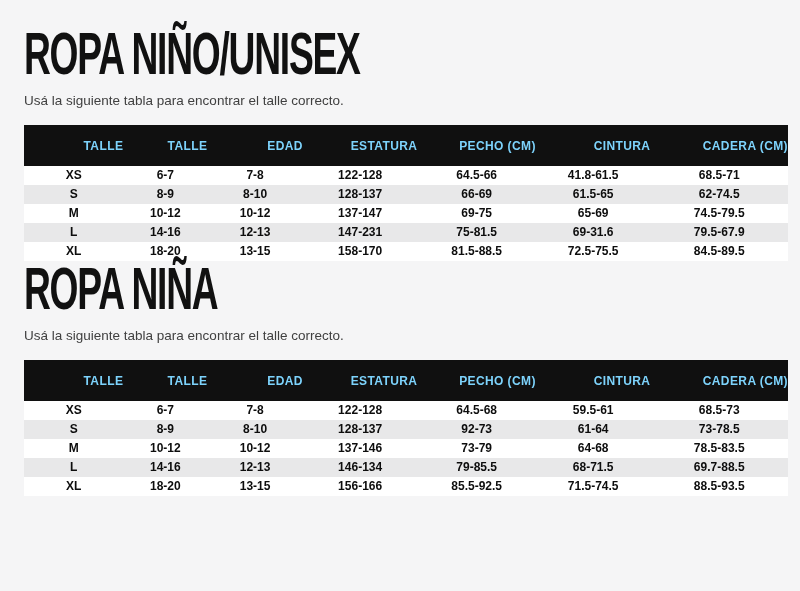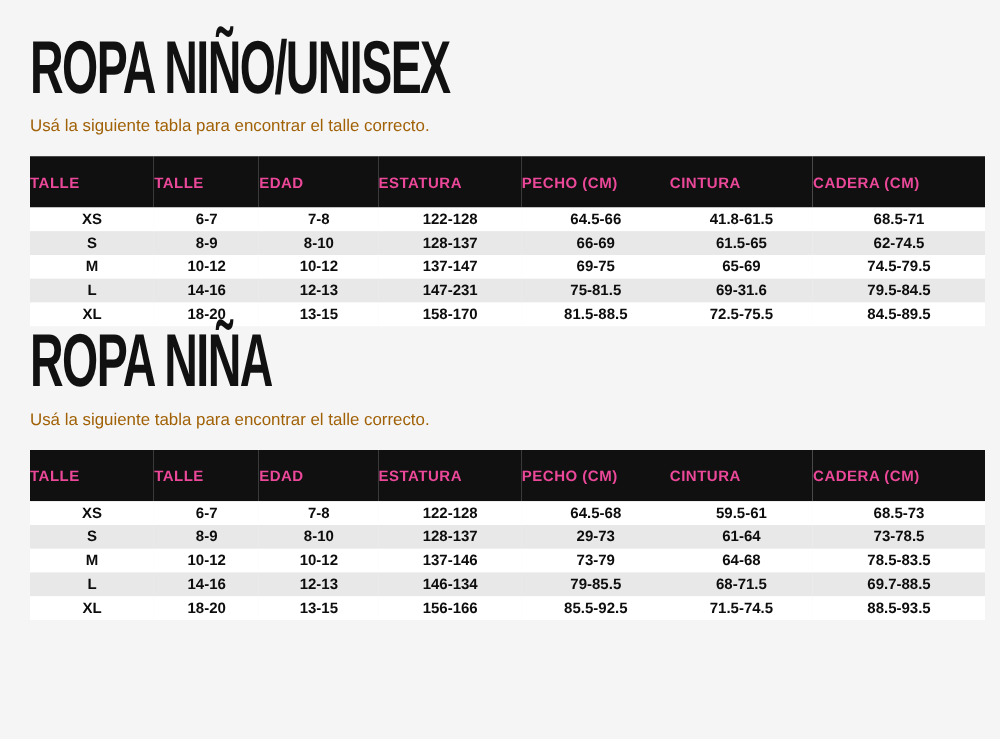--- a/index.html
+++ b/index.html
@@ -30,41 +30,41 @@
     color: #111111;
     transform: scaleX(0.62);
     transform-origin: left center;
     white-space: nowrap;
   }
 
   .section-subtitle {
     margin-top: 11px;
     font-size: 13.5px;
     line-height: 17px;
-    color: #a16207;
+    color: #404040;
   }
 
   table.size-table {
     margin-top: 16px;
     width: 764px;
     border-collapse: collapse;
     table-layout: fixed;
   }
 
   table.size-table thead tr {
     background: #101010;
   }
 
   table.size-table th {
     height: 41px;
-    color: #ec4899;
+    color: #7dd3fc;
     font-size: 12px;
     font-weight: bold;
     letter-spacing: 0.4px;
-    text-align: left;
+    text-align: right;
     vertical-align: middle;
   }
 
   table.size-table td {
     height: 19px;
     color: #0d0d0d;
     font-size: 12px;
     font-weight: bold;
     text-align: center;
     vertical-align: middle;
@@ -130,21 +130,21 @@
             <td>65-69</td>
             <td>74.5-79.5</td>
           </tr>
           <tr>
             <td>L</td>
             <td>14-16</td>
             <td>12-13</td>
             <td>147-231</td>
             <td>75-81.5</td>
             <td>69-31.6</td>
-            <td>79.5-84.5</td>
+            <td>79.5-67.9</td>
           </tr>
           <tr>
             <td>XL</td>
             <td>18-20</td>
             <td>13-15</td>
             <td>158-170</td>
             <td>81.5-88.5</td>
             <td>72.5-75.5</td>
             <td>84.5-89.5</td>
           </tr>
@@ -175,21 +175,21 @@
             <td>122-128</td>
             <td>64.5-68</td>
             <td>59.5-61</td>
             <td>68.5-73</td>
           </tr>
           <tr>
             <td>S</td>
             <td>8-9</td>
             <td>8-10</td>
             <td>128-137</td>
-            <td>29-73</td>
+            <td>92-73</td>
             <td>61-64</td>
             <td>73-78.5</td>
           </tr>
           <tr>
             <td>M</td>
             <td>10-12</td>
             <td>10-12</td>
             <td>137-146</td>
             <td>73-79</td>
             <td>64-68</td>

